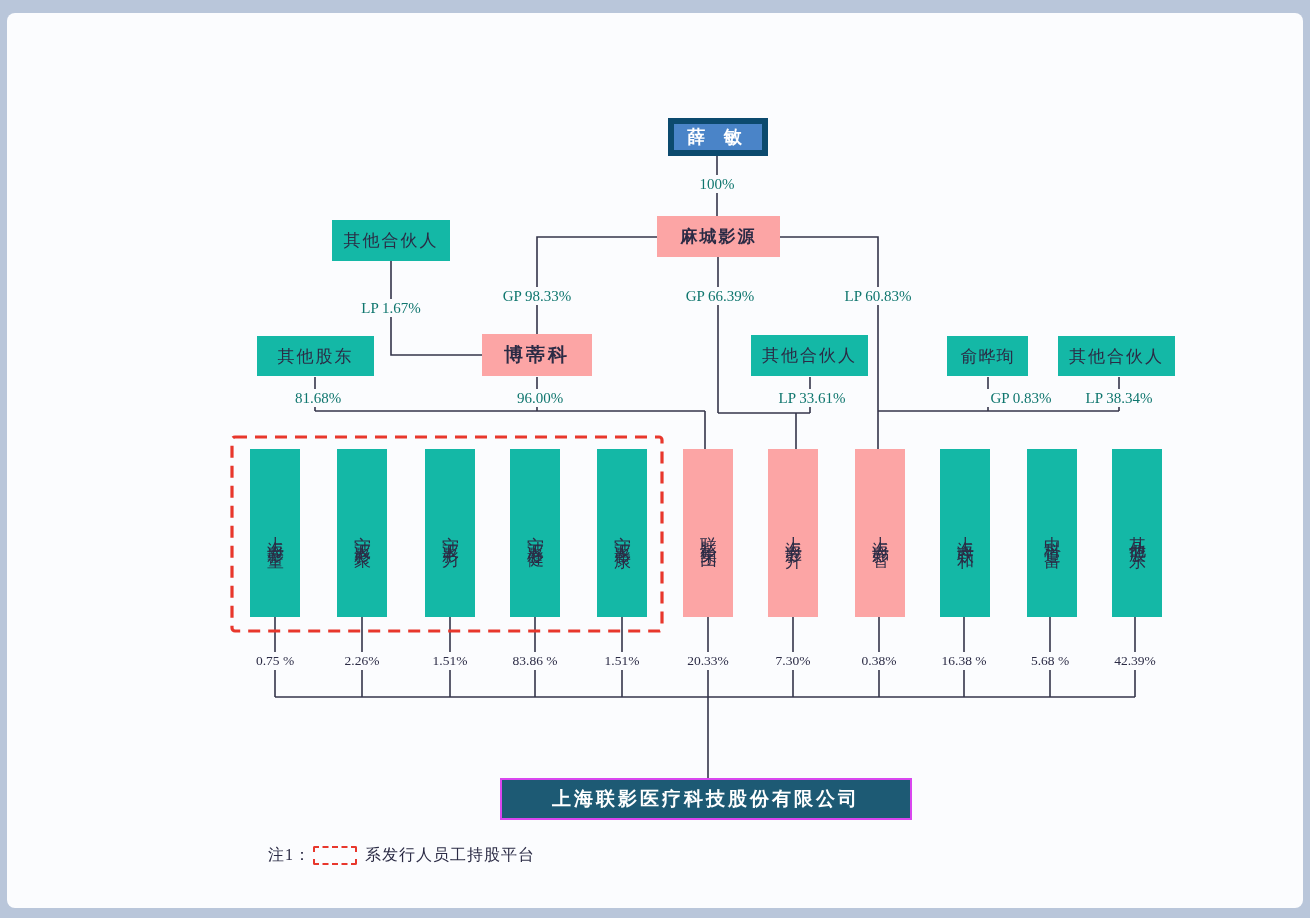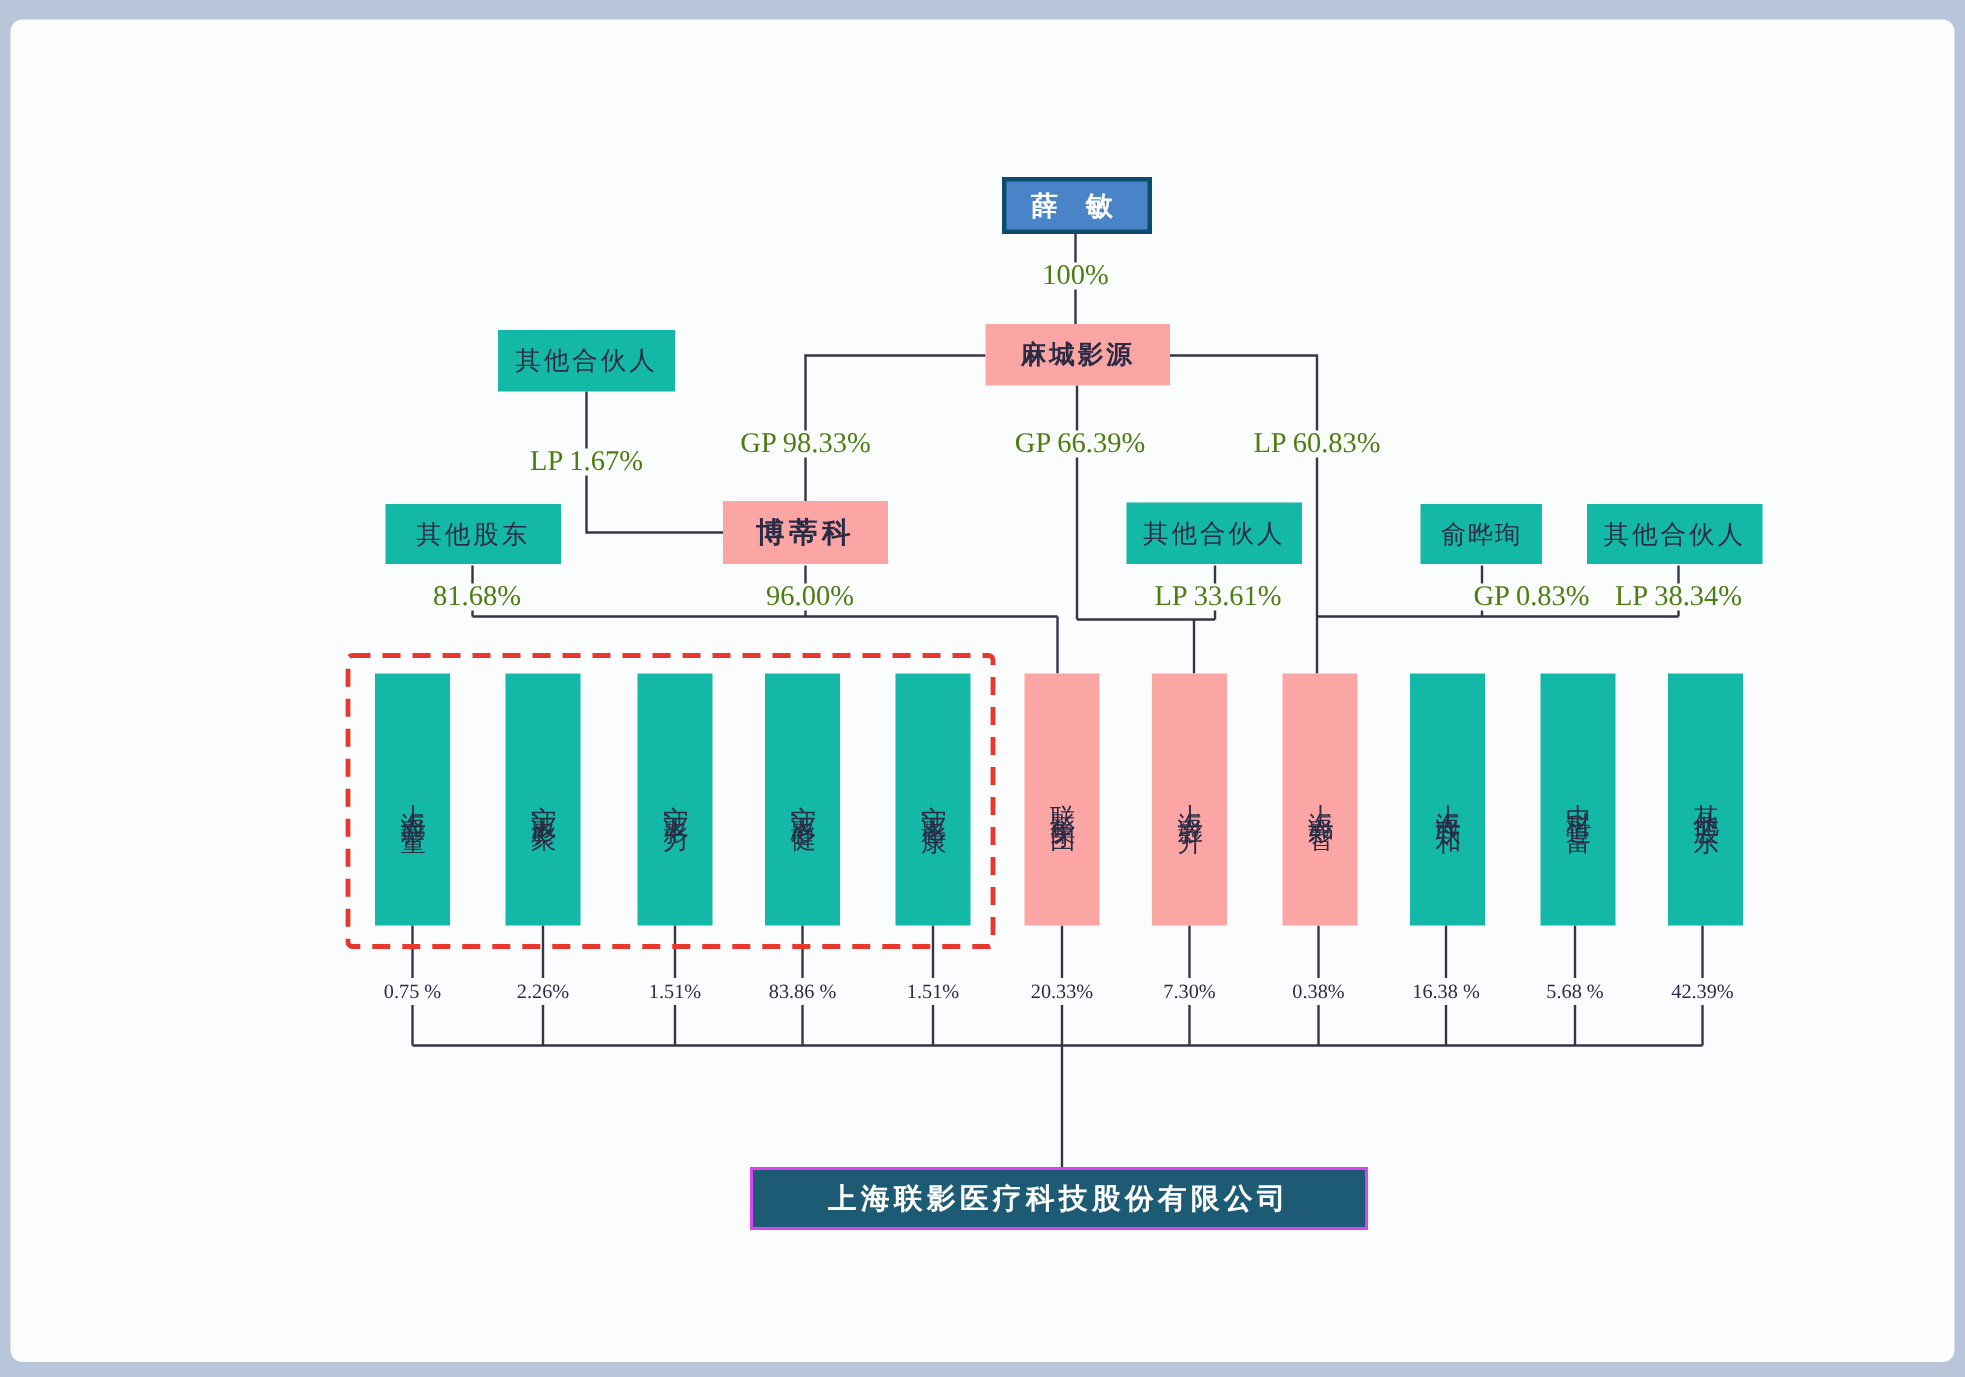--- a/index.html
+++ b/index.html
@@ -15,32 +15,32 @@
     position:absolute;left:7px;right:7px;top:13px;bottom:10px;
     background:#fbfcfe;border-radius:8px;
   }
   #wires{position:absolute;left:0;top:0;width:1310px;height:918px;z-index:1;}
   .node{
     position:absolute;z-index:2;display:flex;align-items:center;justify-content:center;
     color:#2b2b45;text-align:center;box-sizing:border-box;
   }
   .gray{background:#14b8a6;}
   .lightblue{background:#fca5a5;}
-  .blue{background:#4a84c8;border:3px solid #0c4a6e;color:#ffffff;font-weight:bold;}
+  .blue{background:#4a84c8;border:6px solid #0c4a6e;color:#ffffff;font-weight:bold;}
   .dark{background:#1d5a74;color:#ffffff;font-weight:bold;}
   .hbox{font-size:17px;letter-spacing:2px;}
   .vbox{
     width:50px;height:168px;top:449px;
     writing-mode:vertical-rl;text-orientation:upright;
     font-size:17px;letter-spacing:5px;line-height:50px;
     display:block;text-align:center;
   }
   .edge-label{
     position:absolute;z-index:2;background:#fbfcfe;
-    font-size:19px;color:#4d7c0f;text-align:center;
+    font-size:15px;color:#0f766e;text-align:center;
     height:18px;line-height:18px;
   }
   .pct{
     position:absolute;z-index:2;background:#fbfcfe;
     font-size:13.5px;color:#2b2b45;text-align:center;
     width:80px;height:18px;line-height:18px;top:652px;
   }
   #xuemin{left:668px;top:118px;width:100px;height:38px;font-size:18px;letter-spacing:7px;}
   #macheng{left:657px;top:216px;width:123px;height:41px;font-weight:bold;font-size:17px;}
   #partners-left{left:332px;top:220px;width:118px;height:41px;}
@@ -150,13 +150,18 @@
   <div class="pct" style="left:582px;">1.51%</div>
   <div class="pct" style="left:668px;">20.33%</div>
   <div class="pct" style="left:753px;">7.30%</div>
   <div class="pct" style="left:839px;">0.38%</div>
   <div class="pct" style="left:924px;">16.38 %</div>
   <div class="pct" style="left:1010px;">5.68 %</div>
   <div class="pct" style="left:1095px;">42.39%</div>
 
   <div class="node hbox dark" id="company">上海联影医疗科技股份有限公司</div>
 
+  <div id="note">
+    <span>注1：</span>
+    <span class="redbox"></span>
+    <span>系发行人员工持股平台</span>
+  </div>
 </div>
 
 </body></html>

